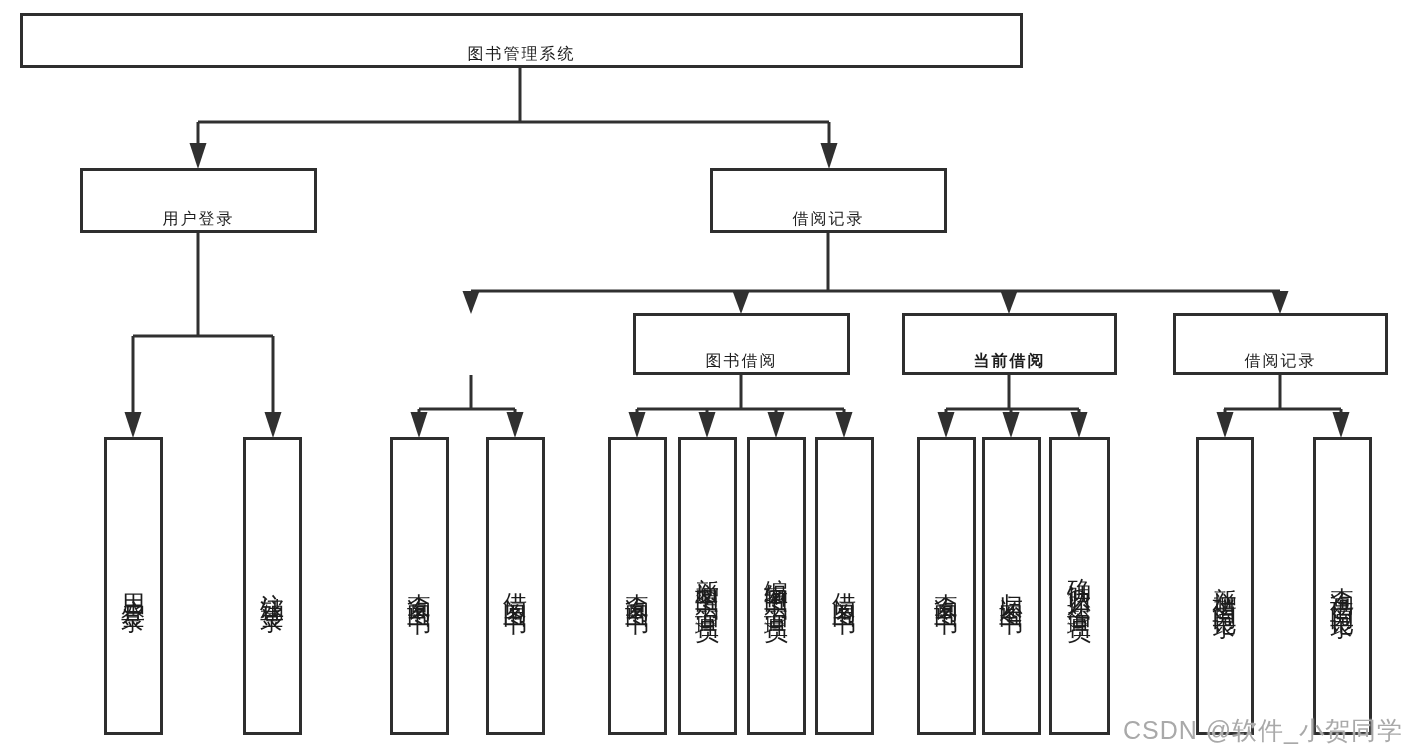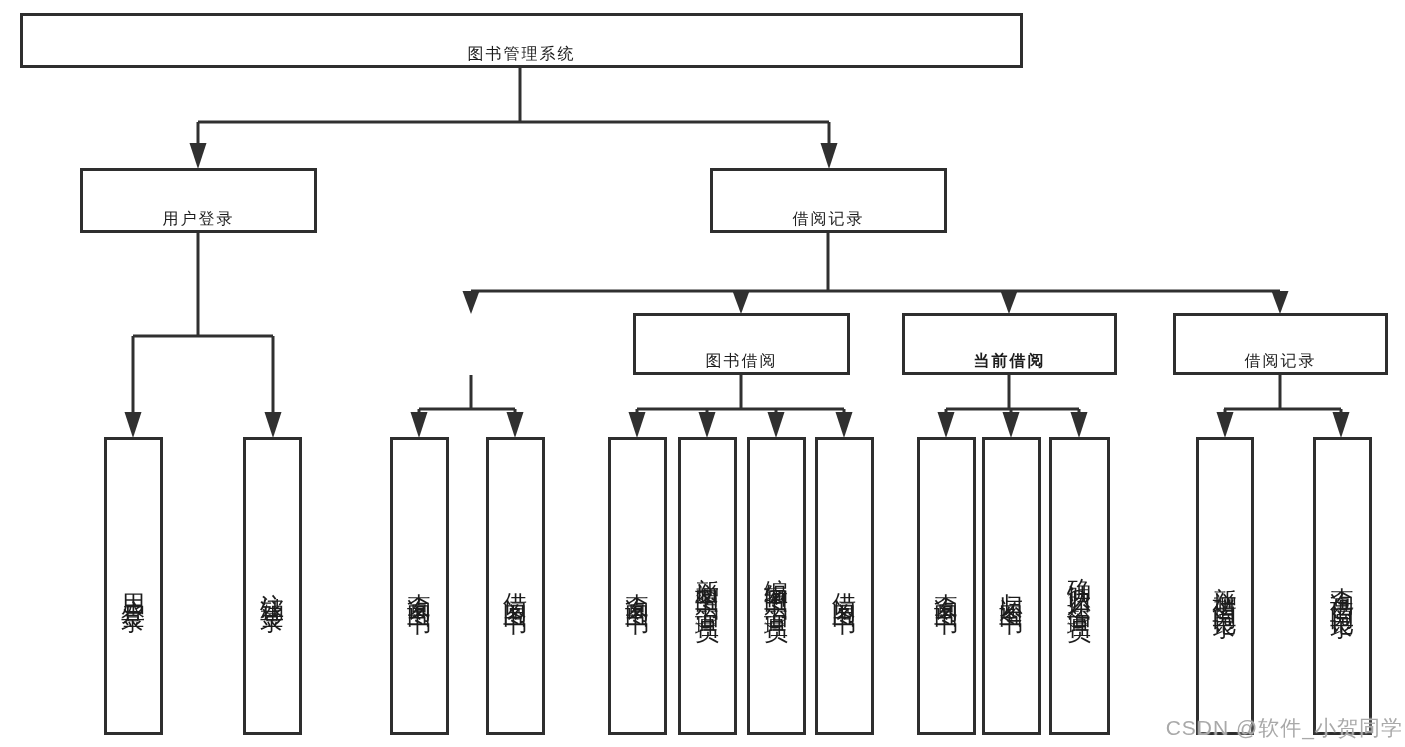--- a/index.html
+++ b/index.html
@@ -40,21 +40,21 @@
     writing-mode: vertical-rl;
     text-orientation: mixed;
     font-size: 24px;
     letter-spacing: 6px;
     line-height: 1.05;
   }
   #watermark {
     position: absolute;
     top: 714px;
     right: 2px;
-    font-size: 21px;
+    font-size: 25px;
     color: #a9a9a9;
     letter-spacing: 1px;
     white-space: nowrap;
     text-shadow: 0 0 2px #ffffff;
     z-index: 5;
   }
 </style>
 </head>
 <body>
 

